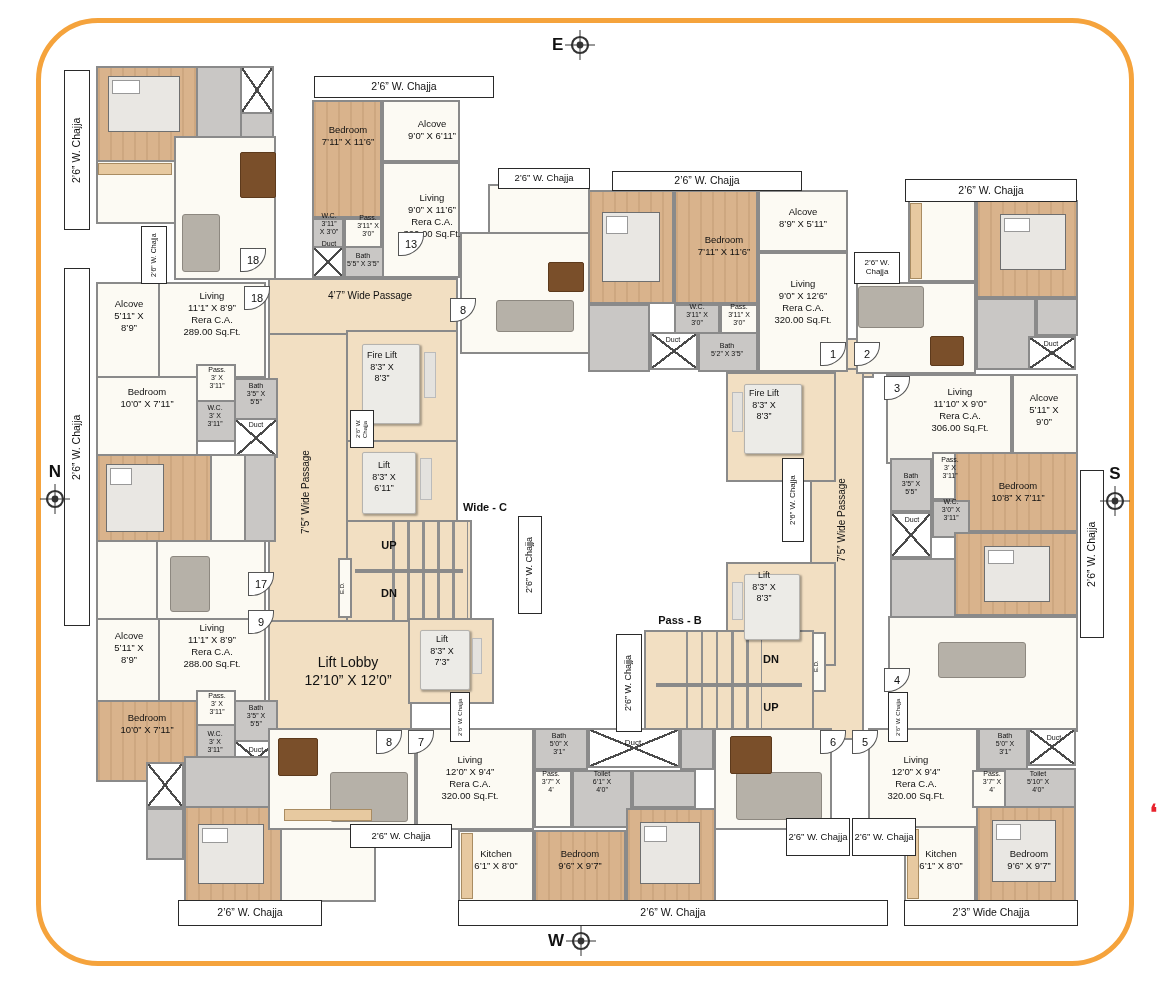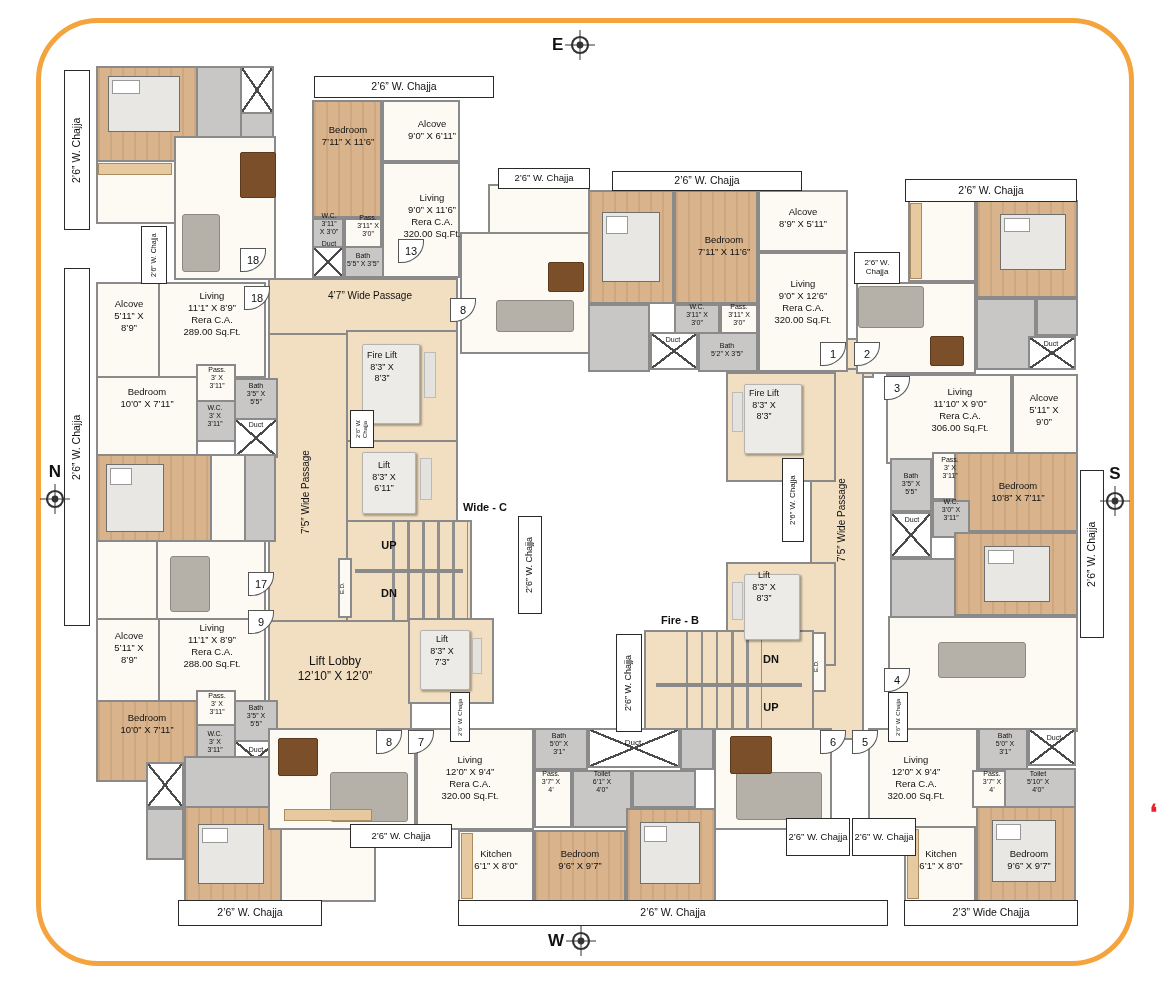--- a/index.html
+++ b/index.html
@@ -271,33 +271,33 @@
   <div class="lb v" style="left:836px;top:448px;height:145px;font-size:10px">7’5” Wide Passage</div>
   <div class="lb" style="left:350px;top:350px;width:64px;font-size:9px">Fire Lift
 8’3” X
 8’3”</div>
   <div class="lb" style="left:352px;top:460px;width:64px;font-size:9px">Lift
 8’3” X
 6’11”</div>
   <div class="lb" style="left:414px;top:634px;width:56px;font-size:9px">Lift
 8’3” X
 7’3”</div>
-  <div class="lb" style="left:287px;top:654px;width:96px;font-size:12px">Lift Lobby
+  <div class="lb" style="left:300px;top:654px;width:96px;font-size:14px">Lift Lobby
 12’10” X 12’0”</div>
   <div class="lb bold" style="left:450px;top:500px;width:70px;font-size:11px">Wide - C</div>
   <div class="lb bold" style="left:374px;top:538px;width:30px;font-size:11px">UP</div>
   <div class="lb bold" style="left:374px;top:586px;width:30px;font-size:11px">DN</div>
   <div class="lb v" style="left:339px;top:568px;height:40px;font-size:6px">E.D.</div>
   <div class="lb" style="left:732px;top:388px;width:64px;font-size:9px">Fire Lift
 8’3” X
 8’3”</div>
   <div class="lb" style="left:732px;top:570px;width:64px;font-size:9px">Lift
 8’3” X
 8’3”</div>
-  <div class="lb bold" style="left:644px;top:613px;width:72px;font-size:11px">Fire - B</div>
+  <div class="lb bold" style="left:644px;top:613px;width:72px;font-size:11px">Pass - B</div>
   <div class="lb bold" style="left:756px;top:652px;width:30px;font-size:11px">DN</div>
   <div class="lb bold" style="left:756px;top:700px;width:30px;font-size:11px">UP</div>
   <div class="lb v" style="left:813px;top:646px;height:40px;font-size:6px">E.D.</div>
 
   <div class="lb" style="left:314px;top:124px;width:68px">Bedroom
 7’11” X 11’6”</div>
   <div class="lb" style="left:394px;top:118px;width:76px">Alcove
 9’0” X 6’11”</div>
   <div class="lb" style="left:392px;top:192px;width:80px">Living
 9’0” X 11’6”
@@ -436,17 +436,17 @@
   <div class="door" style="left:884px;top:376px">3</div>
   <div class="door" style="left:884px;top:668px">4</div>
   <div class="door" style="left:852px;top:730px">5</div>
   <div class="door" style="left:820px;top:730px">6</div>
   <div class="door" style="left:408px;top:730px">7</div>
   <div class="door" style="left:376px;top:730px">8</div>
   <div class="door" style="left:248px;top:610px">9</div>
   <div class="door" style="left:248px;top:572px">17</div>
   <div class="door" style="left:244px;top:286px">18</div>
   <div class="door" style="left:240px;top:248px">18</div>
-  <div class="door" style="left:398px;top:239px">13</div>
+  <div class="door" style="left:398px;top:232px">13</div>
   <div class="door" style="left:450px;top:298px">8</div>
 
   <div class="frag" style="left:1150px;top:800px">❛</div>
 </div>
 
 </body></html>

